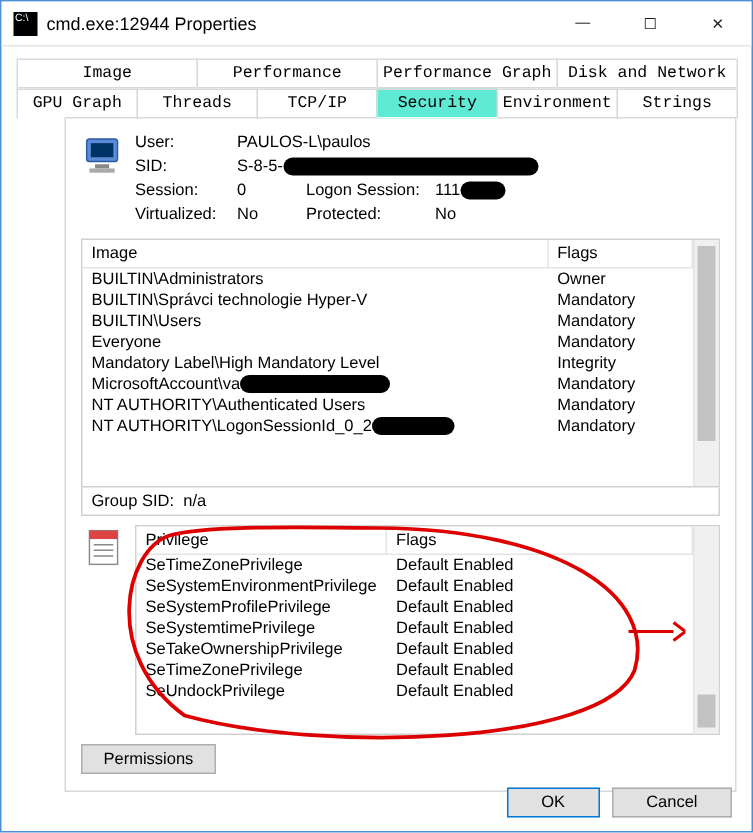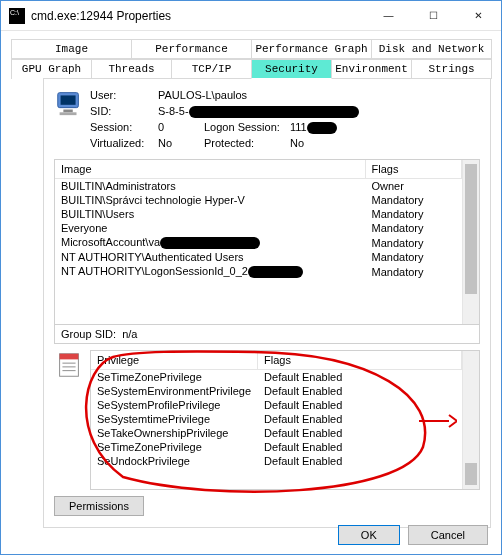--- a/index.html
+++ b/index.html
@@ -260,20 +260,24 @@
               </tr>
               <tr>
                 <td>BUILTIN\Users</td>
                 <td>Mandatory</td>
               </tr>
               <tr>
                 <td>Everyone</td>
                 <td>Mandatory</td>
               </tr>
               <tr>
+                <td>Mandatory Label\High Mandatory Level</td>
+                <td>Integrity</td>
+              </tr>
+              <tr>
                 <td>MicrosoftAccount\va<span class="redact" style="width: 100px;"></span></td>
                 <td>Mandatory</td>
               </tr>
               <tr>
                 <td>NT AUTHORITY\Authenticated Users</td>
                 <td>Mandatory</td>
               </tr>
               <tr>
                 <td>NT AUTHORITY\LogonSessionId_0_2<span class="redact" style="width: 55px;"></span></td>
                 <td>Mandatory</td>

